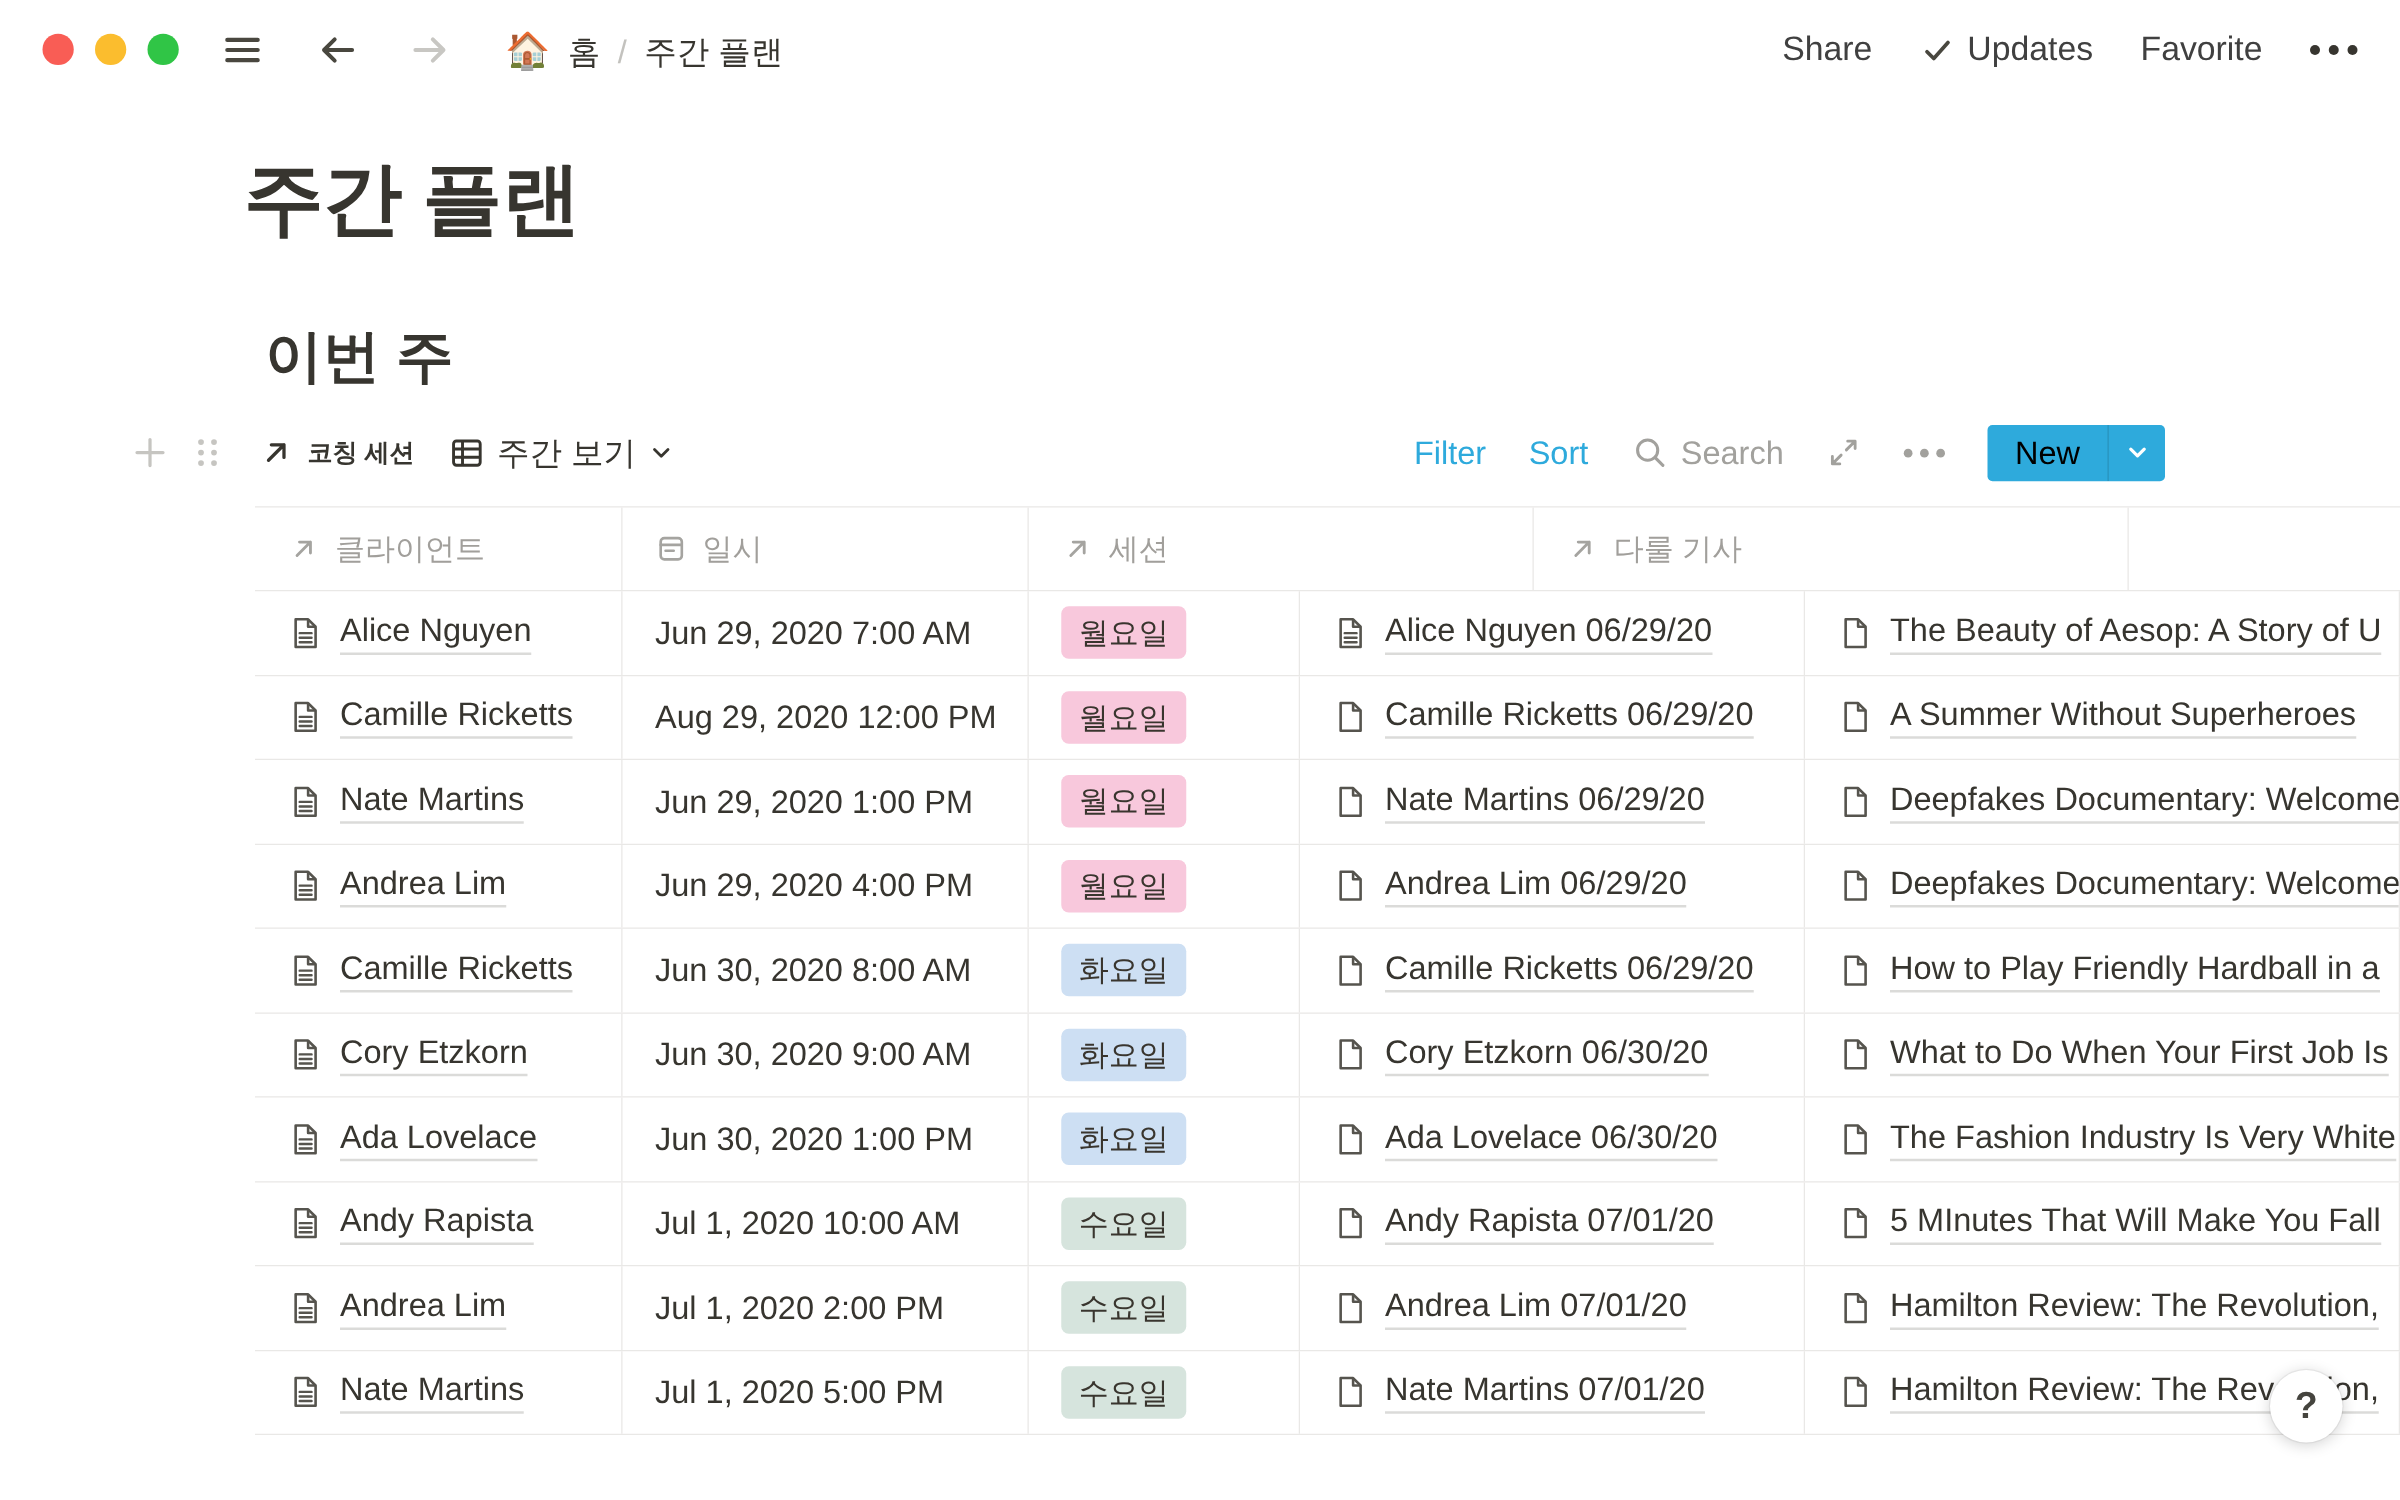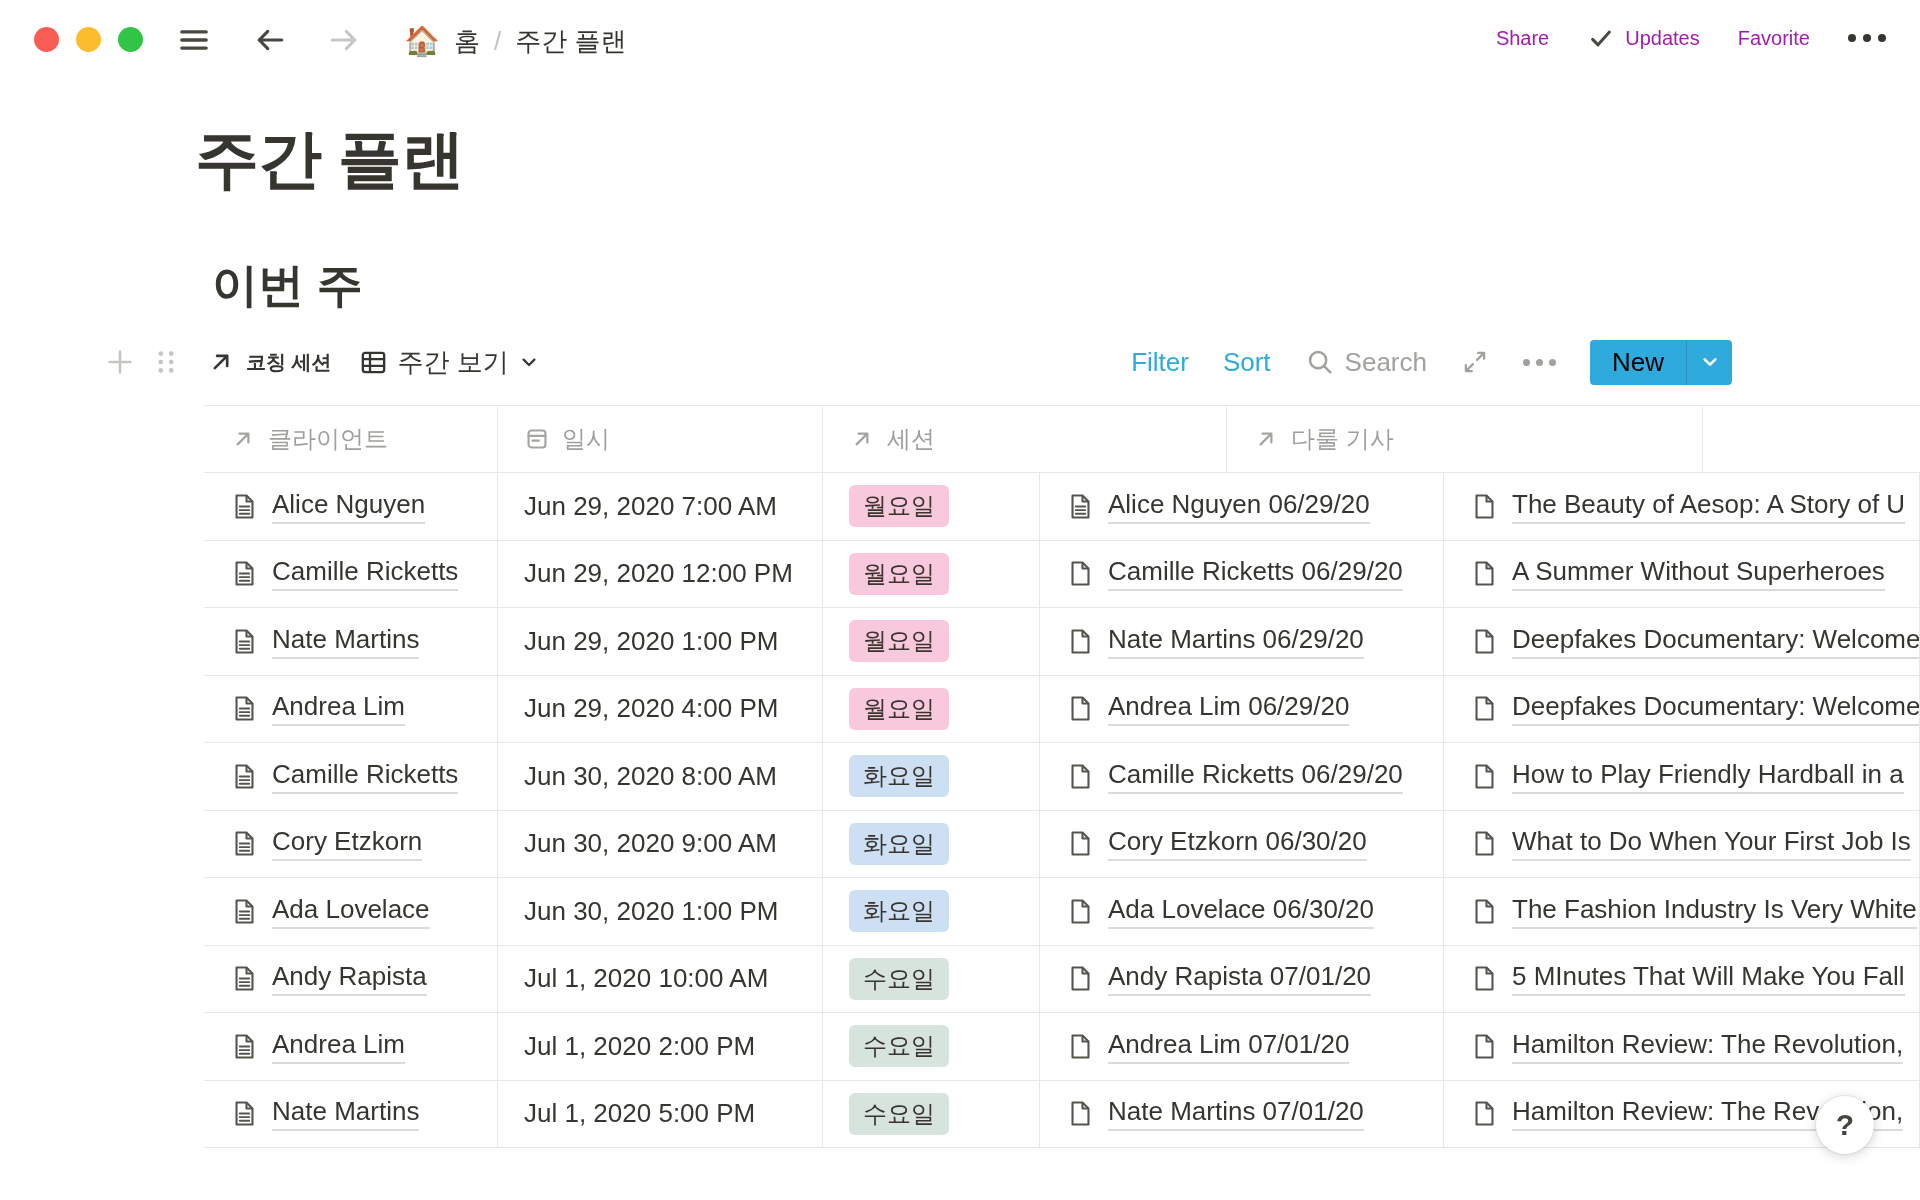--- a/index.html
+++ b/index.html
@@ -9,21 +9,21 @@
 
   
   .topbar { position:absolute; left:0; top:0; width:1920px; height:80px; background:#fff; }
   .lights { position:absolute; left:34px; top:27px; display:flex; gap:17px; }
   .light { width:25px; height:25px; border-radius:50%; }
   .tb-ic { position:absolute; top:22px; width:36px; height:36px; color:#49473F; }
   .tb-ic.dis { color:#C8C7C3; }
   .crumb { position:absolute; top:24px; font-size:26px; display:flex; align-items:center; gap:14px; }
   .crumb .sep { color:#C3C2BE; }
   .home-emj { font-size:29px; line-height:1; }
-  .top-actions { position:absolute; right:34px; top:24px; display:flex; align-items:center; gap:38px; font-size:20px; color:#a21caf; }
+  .top-actions { position:absolute; right:34px; top:24px; display:flex; align-items:center; gap:38px; font-size:27px; color:#404040; }
   .upd { display:flex; align-items:center; gap:10px; }
   .dots3 { display:flex; gap:7px; align-items:center; }
   .dots3 i { width:8px; height:8px; border-radius:50%; background:#37352F; }
 
   
   .page-title { position:absolute; left:195px; top:116px; font-size:64px; font-weight:700; letter-spacing:-1px; }
   .section-h  { position:absolute; left:212px; top:255px; font-size:46px; font-weight:700; }
 
   
   .ctl-left { position:absolute; left:104px; top:338px; height:48px; display:flex; align-items:center; }
@@ -263,21 +263,21 @@
       <span class="cell-ic">
         <svg width="29" height="29" viewBox="0 0 16 16">
               <path d="M3.6 1.9h5.5l3.3 3.3v8.9H3.6Z" stroke="currentColor" stroke-width="1.15" stroke-linejoin="round" fill="none"></path>
               <path d="M9.1 1.9v3.3h3.3" stroke="currentColor" stroke-width="1.15" stroke-linejoin="round" fill="none"></path>
               <path d="M5.4 8h5.2M5.4 10h5.2M5.4 12h5.2" stroke="currentColor" stroke-width="1.1" stroke-linecap="round"></path>
             </svg>
       </span>
       <span class="link">Camille Ricketts</span>
     </div>
     <div class="td c2">
-      <span class="datev">Jun 29, 2020 12:00 PM</span>
+      <span class="datev">Aug 29, 2020 12:00 PM</span>
     </div>
     <div class="td c3">
       <span class="tag" style="background: rgb(248, 200, 220);">월요일</span>
     </div>
     <div class="td c4">
 
       <span class="cell-ic">
         <svg width="29" height="29" viewBox="0 0 16 16">
               <path d="M3.6 1.9h5.5l3.3 3.3v8.9H3.6Z" stroke="currentColor" stroke-width="1.15" stroke-linejoin="round" fill="none"></path>
               <path d="M9.1 1.9v3.3h3.3" stroke="currentColor" stroke-width="1.15" stroke-linejoin="round" fill="none"></path>

